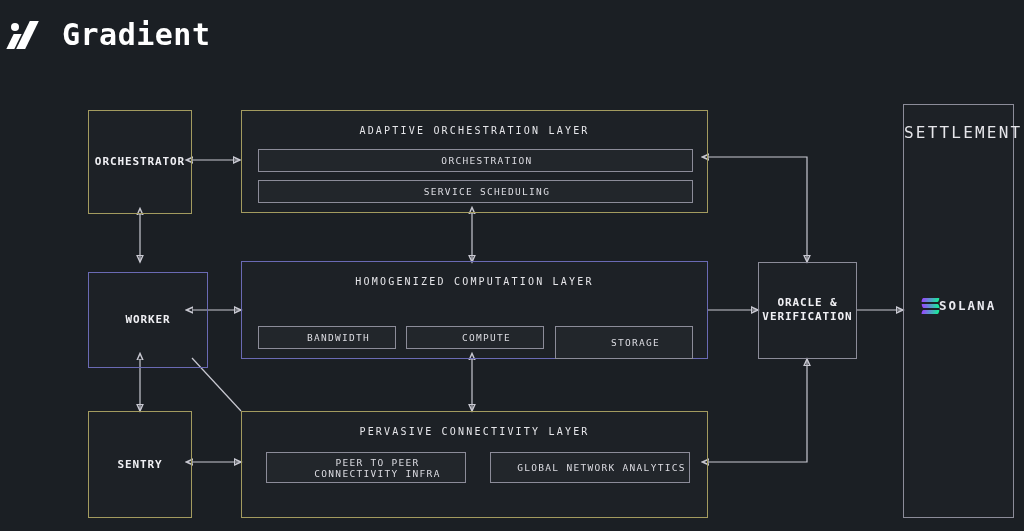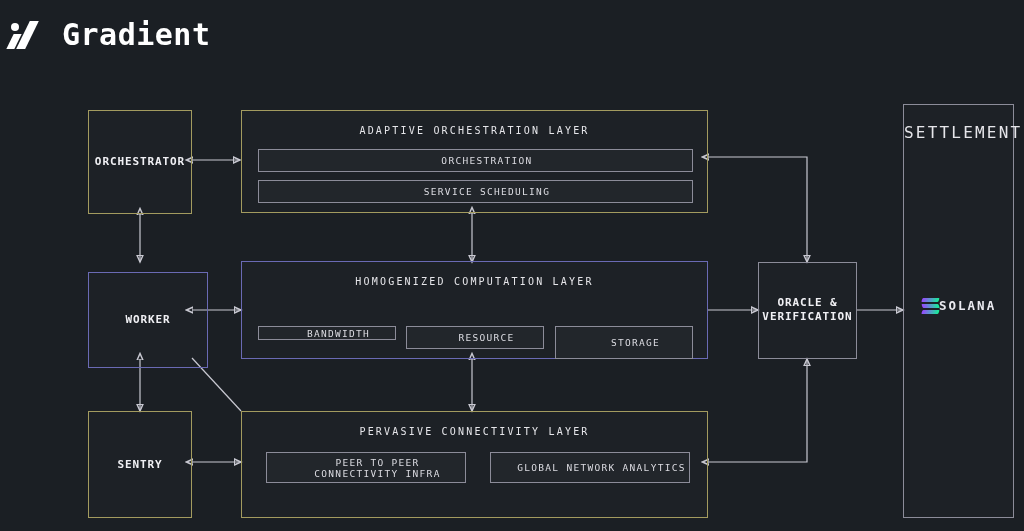--- a/index.html
+++ b/index.html
@@ -235,25 +235,25 @@
   <div class="subbox" style="left:16px; top:38px; width:435px; height:23px;">
     <span>ORCHESTRATION</span>
   </div>
   <div class="subbox" style="left:16px; top:69px; width:435px; height:23px;">
     <span>SERVICE SCHEDULING</span>
   </div>
 </div>
 
 <div class="box purple" style="left:241px; top:261px; width:467px; height:98px;">
   <div class="layer-title">HOMOGENIZED COMPUTATION LAYER</div>
-  <div class="subbox" style="left:16px; top:64px; width:138px; height:14px;">
+  <div class="subbox" style="left:16px; top:64px; width:138px; height:23px;">
     <span>BANDWIDTH</span>
   </div>
   <div class="subbox" style="left:164px; top:64px; width:138px; height:23px;">
-    <span>RESOURCE</span>
+    <span>COMPUTE</span>
   </div>
   <div class="subbox" style="left:313px; top:64px; width:138px; height:33px;">
     <span>STORAGE</span>
   </div>
 </div>
 
 <div class="box khaki" style="left:241px; top:411px; width:467px; height:107px;">
   <div class="layer-title">PERVASIVE CONNECTIVITY LAYER</div>
   <div class="subbox" style="left:24px; top:40px; width:200px; height:31px;">
     <span>PEER TO PEER CONNECTIVITY INFRA</span>

